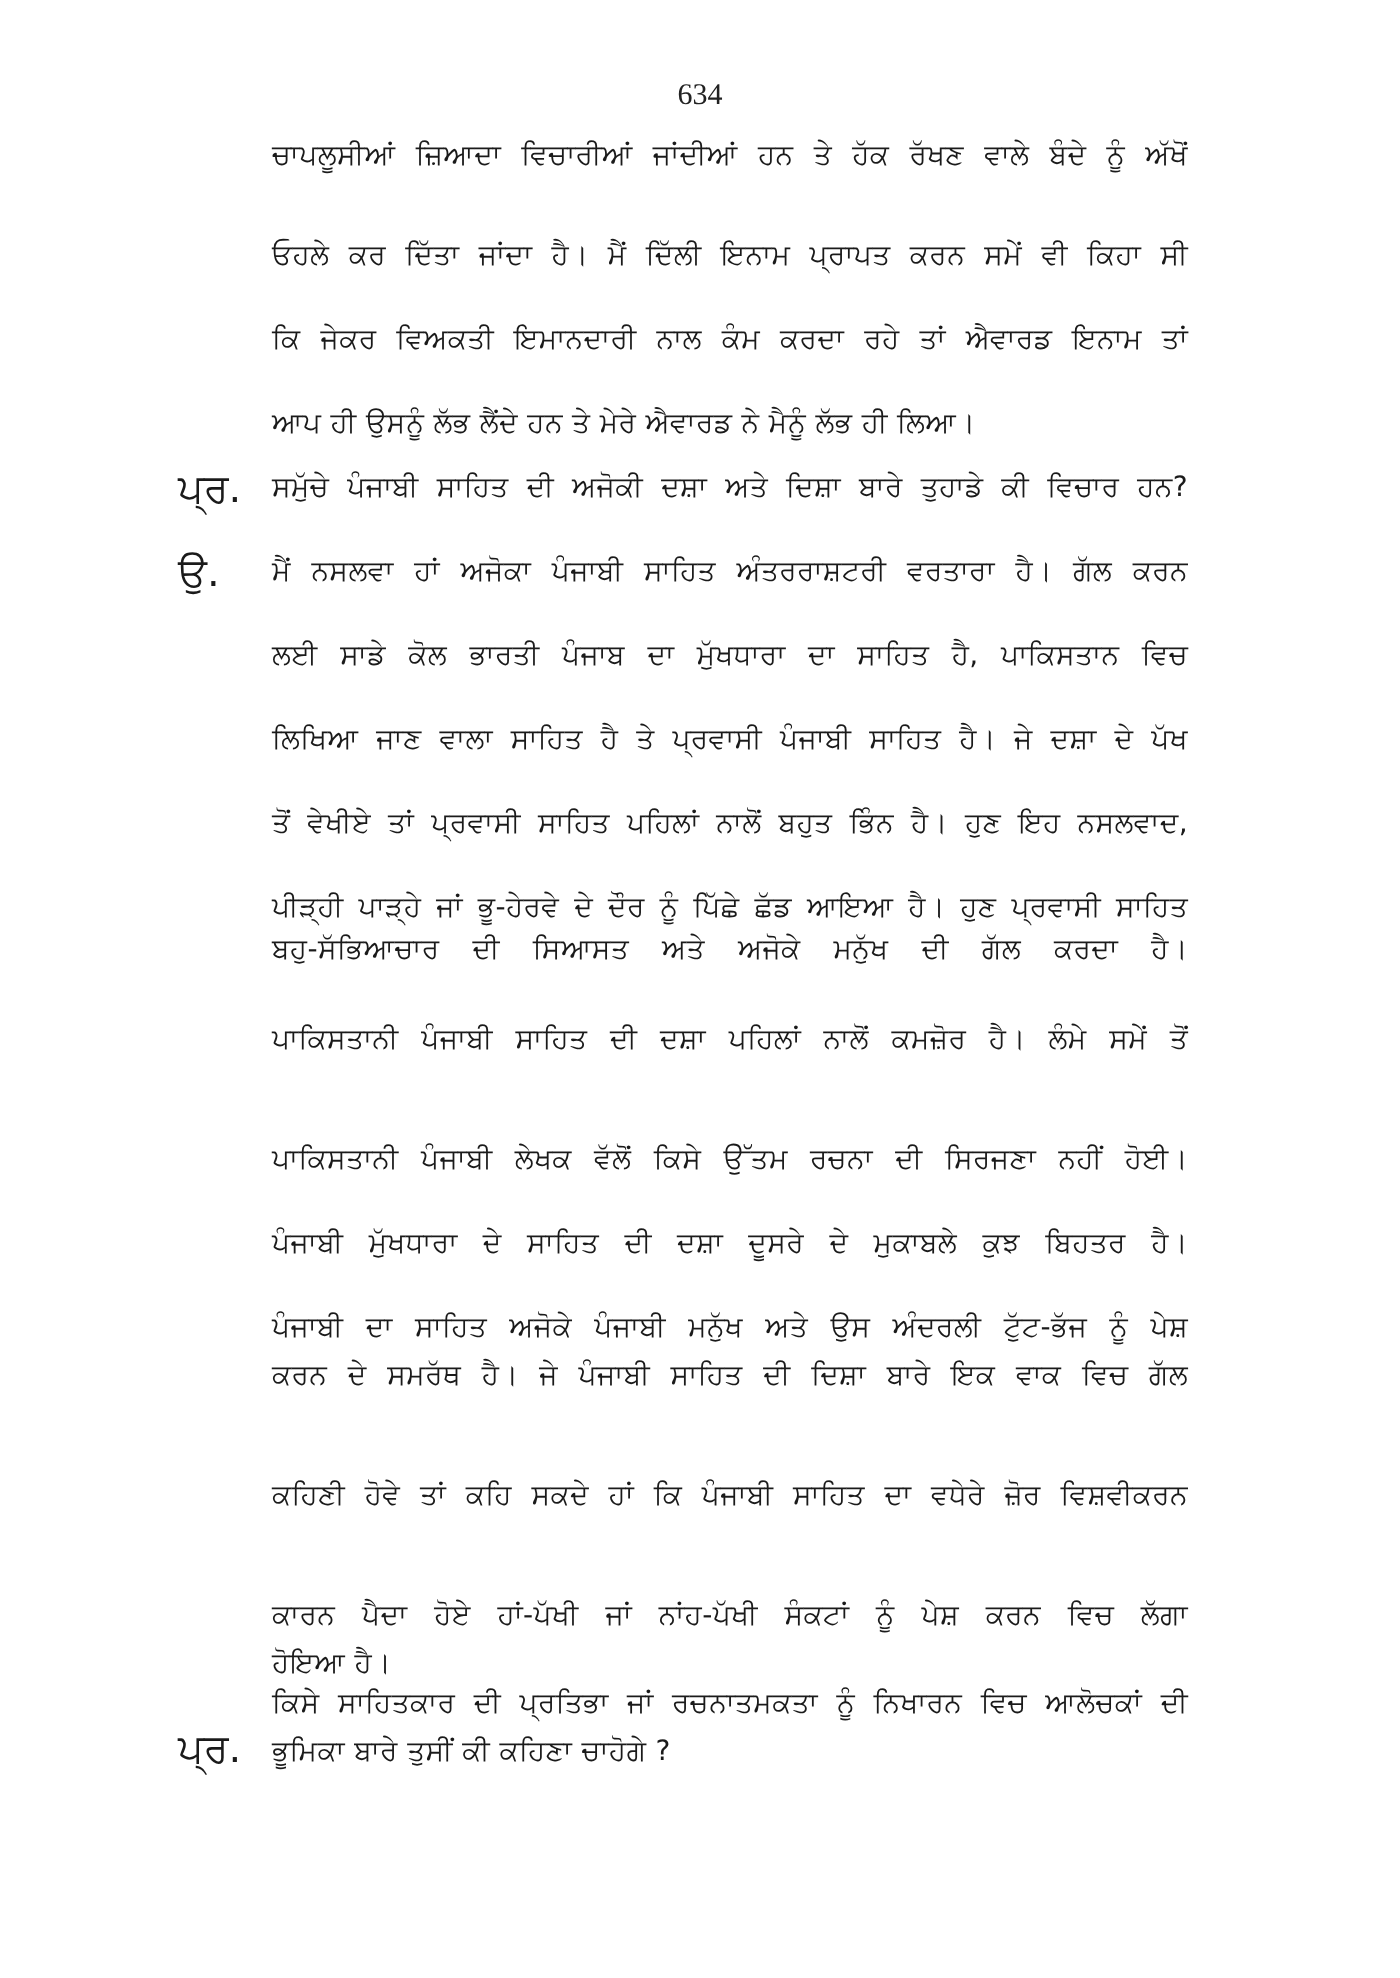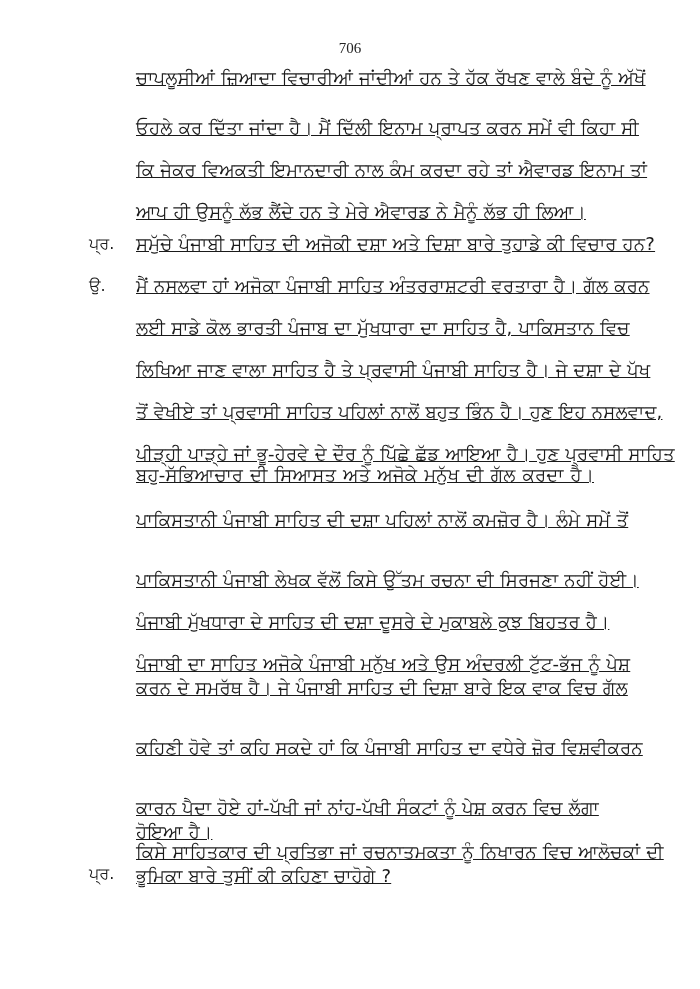--- a/index.html
+++ b/index.html
@@ -1,30 +1,30 @@
 <!DOCTYPE html>
 <html><head>
 <meta charset="utf-8">
 <style>
   html, body { margin: 0; padding: 0; background: #ffffff; }
   body { width: 700px; height: 989px; position: relative; overflow: hidden;
          font-family: "DejaVu Sans", "Liberation Sans", sans-serif; color: #1a1a1a; }
   .page-number { position: absolute; top: 40px; left: 0; width: 700px; text-align: center;
          font-family: "Liberation Serif", "DejaVu Serif", serif; font-size: 15px; color: #222; }
-  .line { position: absolute; left: 136px; width: 458px; height: 24px; font-size: 18px;
+  .line { position: absolute; left: 136px; width: 458px; height: 24px; font-size: 14px;
           line-height: 24px; white-space: nowrap; text-align: justify; text-align-last: justify;
-          letter-spacing: 0.2px; text-decoration: underline; }
+          letter-spacing: 0.2px; }
   .line.last { text-align-last: left; }
-  .marker { position: absolute; left: 89px; width: 30px; height: 24px; font-size: 16px; line-height: 24px; }
+  .marker { position: absolute; left: 89px; width: 30px; height: 24px; font-size: 20px; line-height: 24px; }
 </style>
 </head>
 <body>
 
 <div>
-  <div class="page-number">706</div>
+  <div class="page-number">634</div>
 
   <div>
     <div class="line" style="top:66px">ਚਾਪਲੂਸੀਆਂ ਜ਼ਿਆਦਾ ਵਿਚਾਰੀਆਂ ਜਾਂਦੀਆਂ ਹਨ ਤੇ ਹੱਕ ਰੱਖਣ ਵਾਲੇ ਬੰਦੇ ਨੂੰ ਅੱਖੋਂ</div>
     <div class="line" style="top:116px">ਓਹਲੇ ਕਰ ਦਿੱਤਾ ਜਾਂਦਾ ਹੈ। ਮੈਂ ਦਿੱਲੀ ਇਨਾਮ ਪ੍ਰਾਪਤ ਕਰਨ ਸਮੇਂ ਵੀ ਕਿਹਾ ਸੀ</div>
     <div class="line" style="top:158px">ਕਿ ਜੇਕਰ ਵਿਅਕਤੀ ਇਮਾਨਦਾਰੀ ਨਾਲ ਕੰਮ ਕਰਦਾ ਰਹੇ ਤਾਂ ਐਵਾਰਡ ਇਨਾਮ ਤਾਂ</div>
     <div class="line last" style="top:200px">ਆਪ ਹੀ ਉਸਨੂੰ ਲੱਭ ਲੈਂਦੇ ਹਨ ਤੇ ਮੇਰੇ ਐਵਾਰਡ ਨੇ ਮੈਨੂੰ ਲੱਭ ਹੀ ਲਿਆ।</div>
   </div>
 
   <div>
     <div class="marker" style="top:232px">ਪ੍ਰ.</div>

